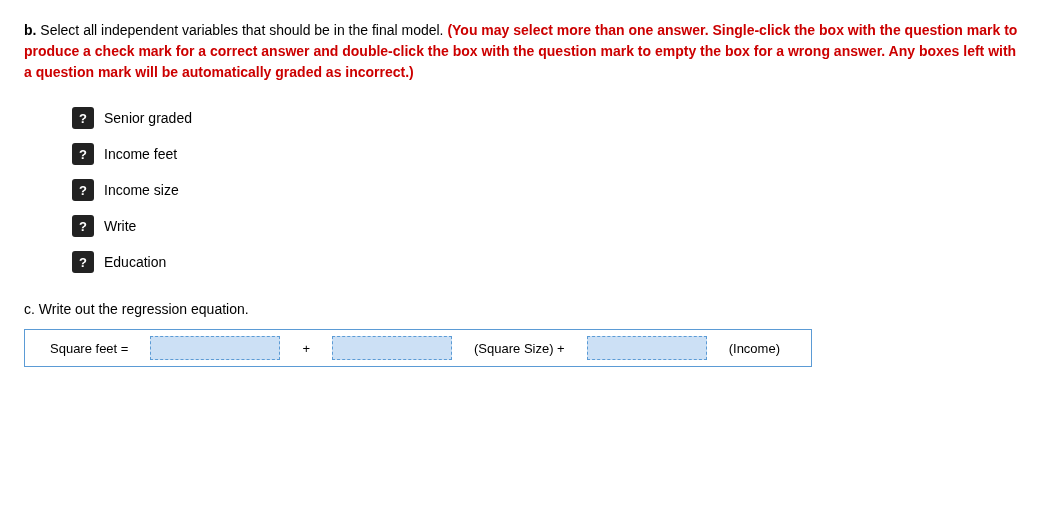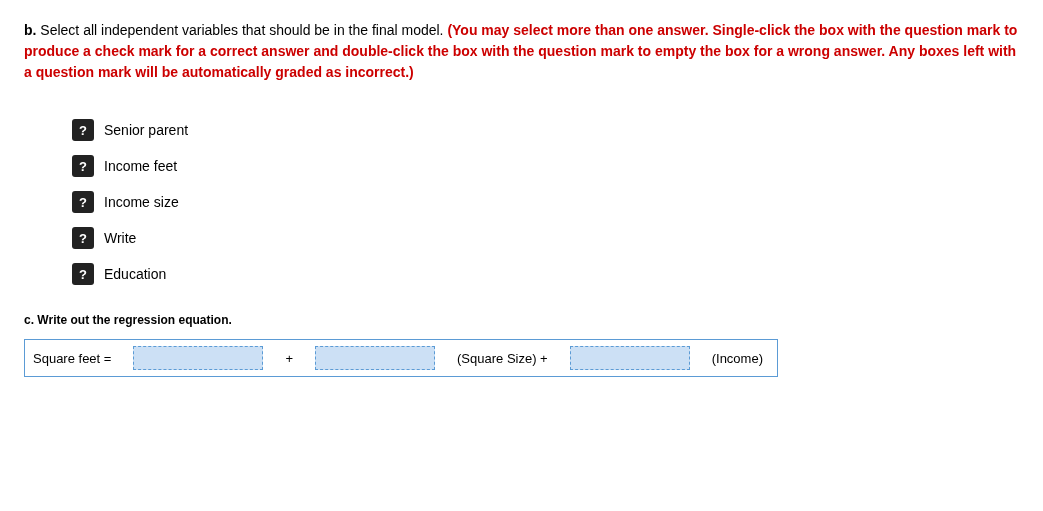--- a/index.html
+++ b/index.html
@@ -7,21 +7,21 @@
       font-family: Arial, sans-serif;
       font-size: 14px;
       background: #fff;
       color: #000;
       padding: 20px 24px;
       width: 1043px;
       min-height: 511px;
     }
 
     .instruction-block {
-      margin-bottom: 36px;
+      margin-bottom: 24px;
       line-height: 1.5;
     }
 
     .instruction-block .part-label {
       font-weight: bold;
       font-size: 14px;
     }
 
     .instruction-block .bold-red {
       color: #cc0000;
@@ -58,31 +58,30 @@
 
     .checkbox-label {
       font-size: 14px;
     }
 
     .part-c-section {
       margin-top: 8px;
     }
 
     .part-c-label {
-      font-size: 12px;
+      font-size: 14px;
       margin-bottom: 12px;
-      font-weight: bold;
     }
 
     .regression-equation {
       display: flex;
       align-items: center;
       flex-wrap: nowrap;
       border: 1.5px solid #5b9bd5;
-      padding: 6px 8px;
+      padding: 6px 25px;
       background: #fff;
       width: fit-content;
       gap: 16px;
     }
 
     .eq-label {
       font-size: 13px;
       white-space: nowrap;
       padding-right: 6px;
       color: #000;
@@ -129,21 +128,21 @@
 <body>
 
 <div class="instruction-block">
   <span class="part-label">b.</span><span> Select all independent variables that should be in the final model.</span><span class="bold-red"> (You may select more than one answer. Single-click the box with the question mark to produce a check mark for a correct answer and double-click the box with the question mark to empty the box for a wrong answer. Any boxes left with a question mark will be automatically graded as incorrect.)</span>
 </div>
 
 <div class="checkboxes-section">
 
   <div class="checkbox-item">
     <span class="question-box">?</span>
-    <span class="checkbox-label">Senior parent</span>
+    <span class="checkbox-label">Senior graded</span>
   </div>
 
   <div class="checkbox-item">
     <span class="question-box">?</span>
     <span class="checkbox-label">Income feet</span>
   </div>
 
   <div class="checkbox-item">
     <span class="question-box">?</span>
     <span class="checkbox-label">Income size</span>

